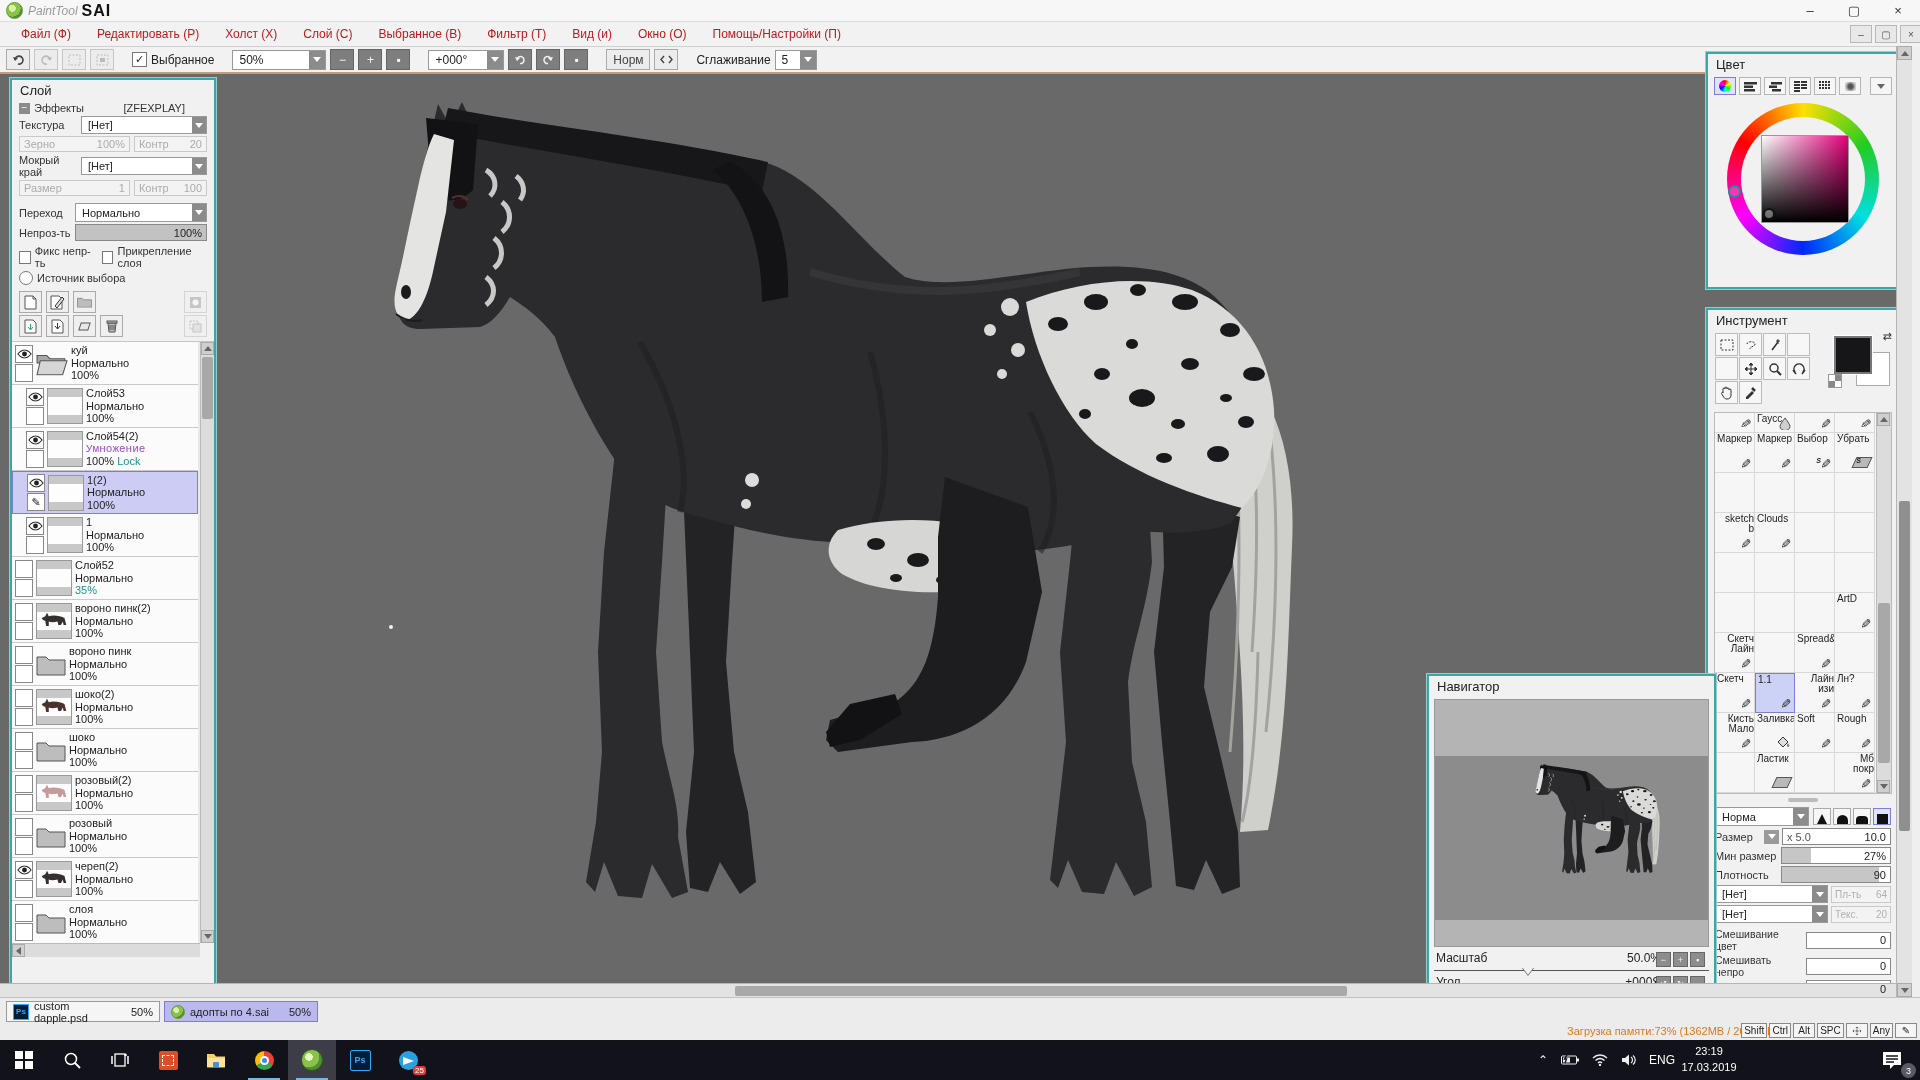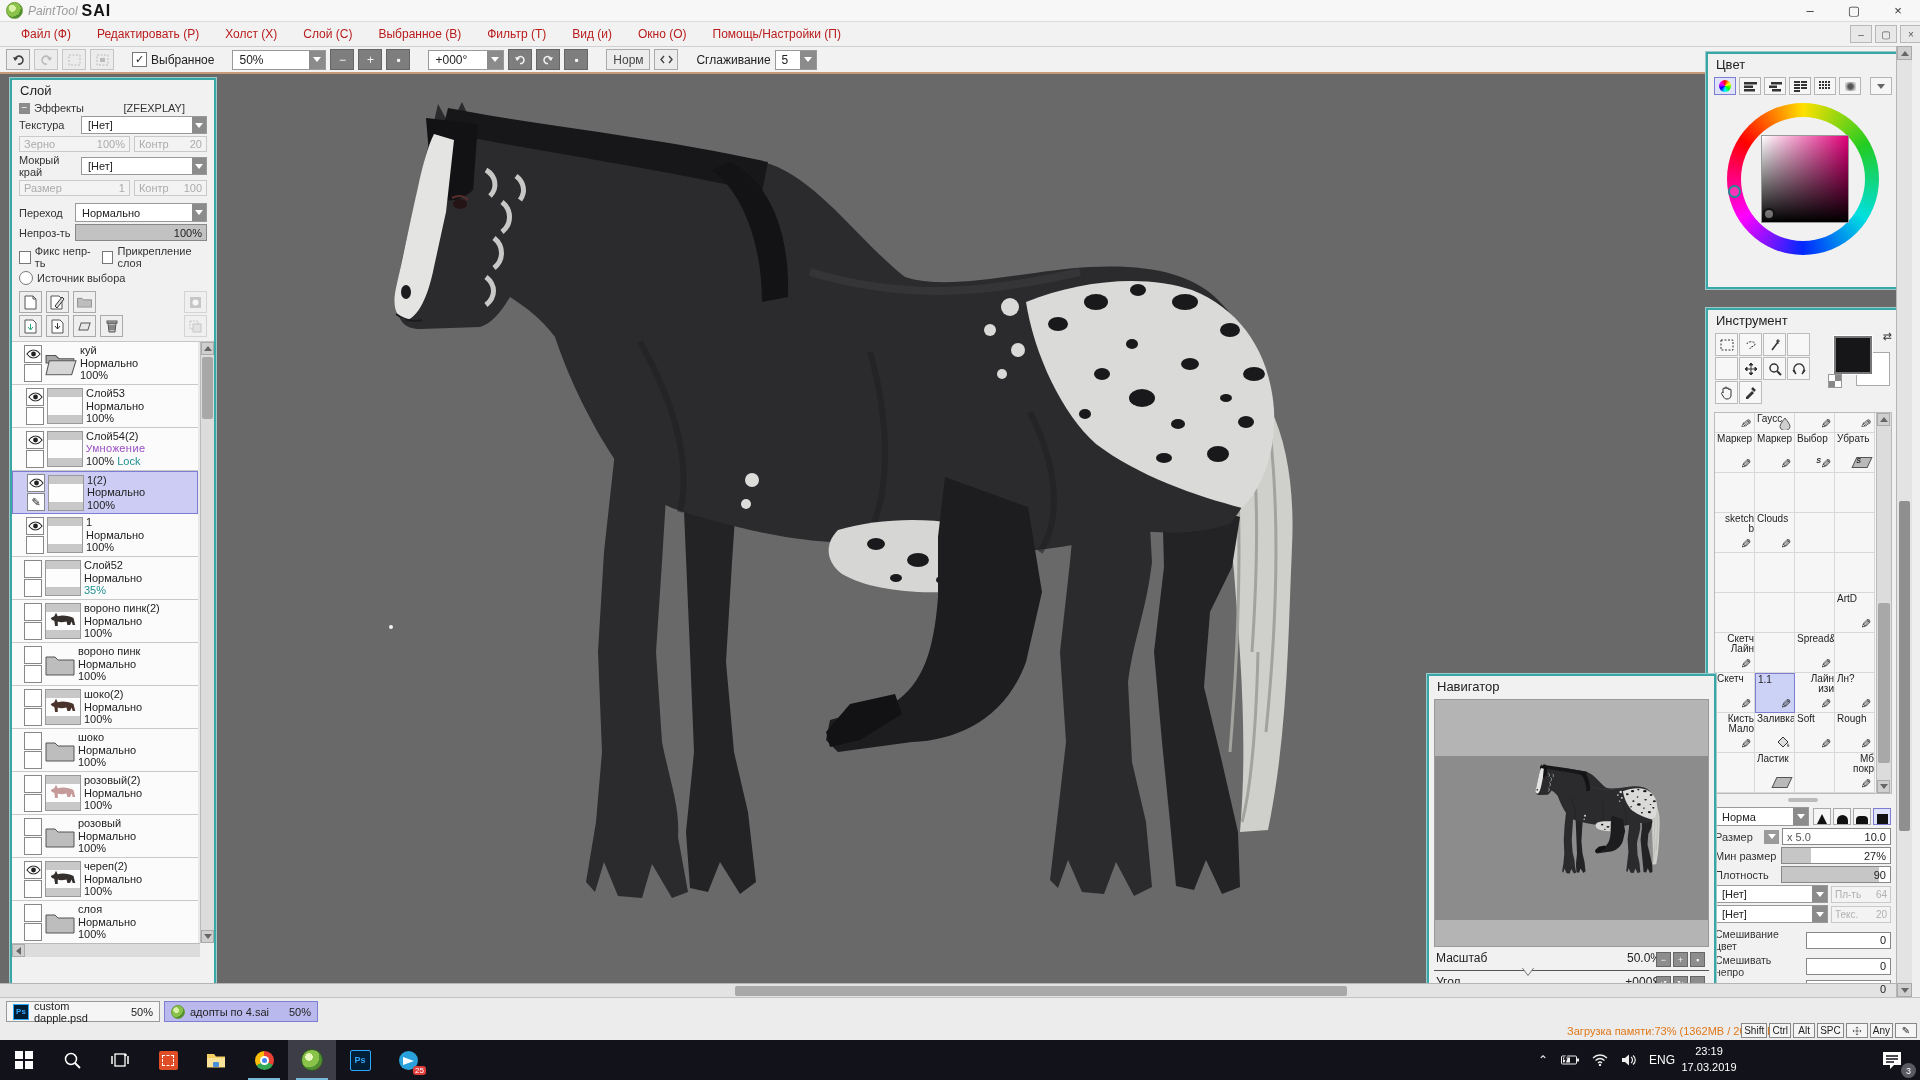--- a/index.html
+++ b/index.html
@@ -37,21 +37,21 @@
   #layer-panel{left:10px;top:78px;width:202px;height:904px;}
   .lp-row{display:flex;align-items:center;padding:1px 7px;gap:4px;}
   .lp-label{font-size:11px;color:#333;}
   .minusbox{width:11px;height:11px;background:#8b8b8b;color:#fff;font-size:10px;line-height:9px;text-align:center;}
   .gfield{border:1px solid #c9c9c9;background:#f3f3f3;color:#ababab;font-size:11px;display:flex;justify-content:space-between;padding:1px 4px;}
   .opbar{flex:1;height:15px;border:1px solid #888;background:#c2c2c2;display:flex;align-items:center;justify-content:flex-end;padding-right:4px;font-size:11px;}
   .radio{width:12px;height:12px;border:1px solid #777;border-radius:50%;background:#fff;}
   .libtn{width:21px;height:20px;border:1px solid #aaa;background:#efefef;display:flex;align-items:center;justify-content:center;}
   .libtn.gray{opacity:.4;}
   #layer-list{margin-top:3px;height:601px;background:#e9e9e9;border-top:1px solid #c6c6c6;position:relative;overflow:hidden;}
-  .lrow{height:43px;box-sizing:border-box;border-bottom:1px solid #c9c9c9;background:#fbfbfb;display:flex;align-items:center;padding-left:12px;gap:3px;width:186px;}
+  .lrow{height:43px;box-sizing:border-box;border-bottom:1px solid #c9c9c9;background:#fbfbfb;display:flex;align-items:center;padding-left:3px;gap:3px;width:186px;}
   .lrow.ind{padding-left:14px;}
   .lrow.sel{background:#ccccf5;border:1px solid #7d7dd4;}
   .lr-checks{display:flex;flex-direction:column;gap:1px;}
   .lr-box{width:16px;height:16px;border:1px solid #888;background:#fff;display:flex;align-items:center;justify-content:center;}
   .pen-mark{font-size:11px;}
   .thumb{width:34px;height:34px;border:1px solid #999;background:linear-gradient(#c8c8c8 0 8px,#fdfdfd 8px 26px,#c8c8c8 26px);position:relative;display:flex;align-items:center;justify-content:center;}
   .lr-text{line-height:12.5px;font-size:11px;}
   .lr-mode{color:#222;}
   .accent-purple{color:#9a4ec2;font-family:Liberation Mono, monospace;}
   .accent-teal{color:#1f9090;}

